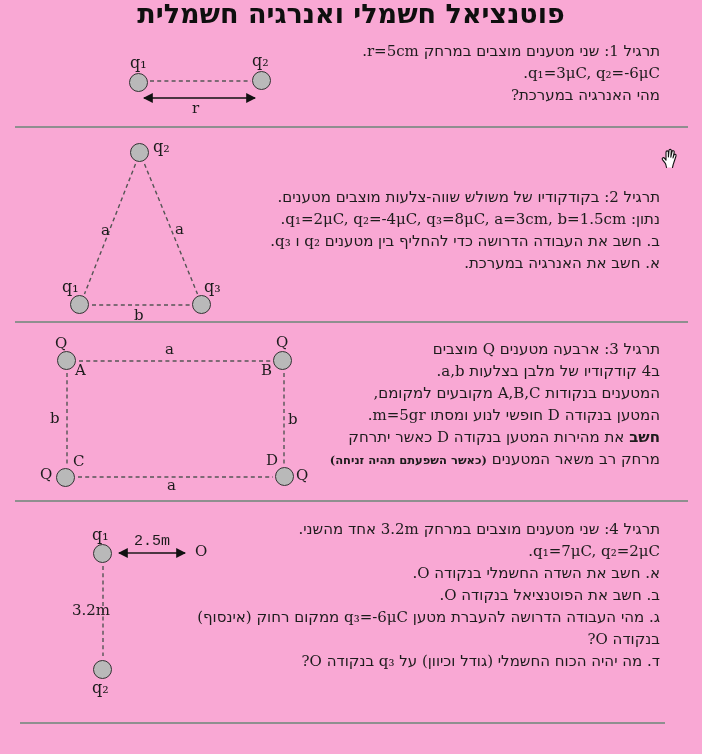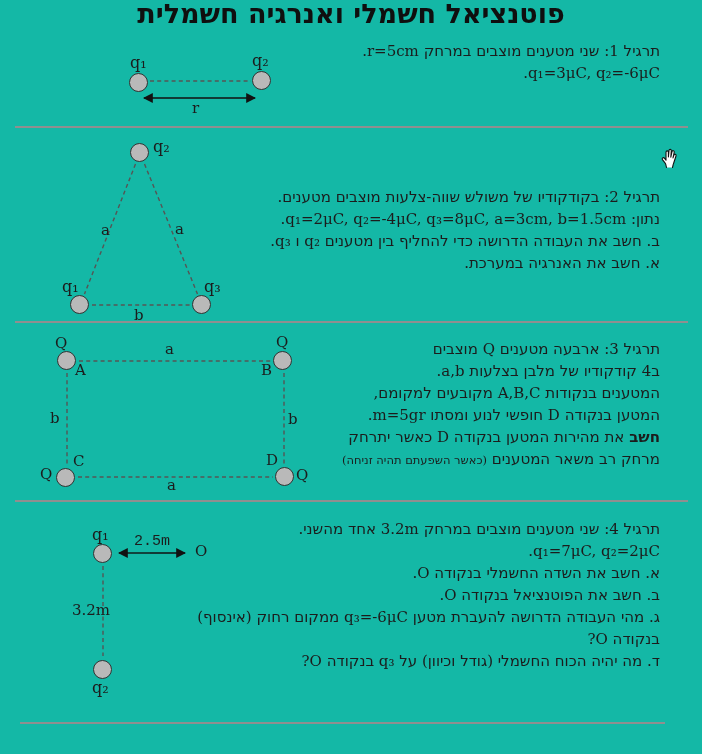--- a/index.html
+++ b/index.html
@@ -1,27 +1,27 @@
 <!DOCTYPE html>
 <html lang="he"><head>
 <meta charset="utf-8">
 <style>
   html,body { margin:0; padding:0; background:#ffffff; }
   .page {
-    position:relative; width:702px; height:754px; background:#14b8a6;
+    position:relative; width:702px; height:754px; background:#f9a8d4;
     font-family:"DejaVu Serif","DejaVu Sans",serif; color:#1c1c1c; overflow:hidden;
   }
   .title {
     position:absolute; top:-2px; left:0; right:0; text-align:center;
     font-family:"DejaVu Sans","Liberation Sans",sans-serif;
     font-weight:bold; font-size:27px; color:#0f0f0f; direction:rtl;
   }
   .txt { position:absolute; direction:rtl; text-align:right; font-size:15px; line-height:22px; }
   .txt .ln { white-space:nowrap; }
-  .small { font-size:11.5px; }
+  .small { font-size:11.5px;font-weight:bold; }
   .divider { position:absolute; height:0; border-top:2px solid #8f8f8f; }
   .node {
     position:absolute; width:17px; height:17px; border:1px solid #333;
     border-radius:50%; background:#b9b9b9; box-sizing:content-box;
   }
   .lbl { position:absolute; font-size:16px; white-space:nowrap; line-height:14px; }
   .lbl.big { font-size:15px; line-height:15px; }
   svg.overlay { position:absolute; left:0; top:0; pointer-events:none; }
   .cursor { position:absolute; left:658px; top:145px; width:22px; height:26px; }
 </style>
@@ -53,20 +53,21 @@
     <path d="M284 373 V465" stroke="#555" stroke-width="1.4" stroke-dasharray="4 3.2" fill="none"></path>
 
     <path d="M150 553 L119 553" stroke="#111" stroke-width="1.4" fill="none" marker-end="url(#arr)"></path>
     <path d="M150 553 L185 553" stroke="#111" stroke-width="1.4" fill="none" marker-end="url(#arr)"></path>
     <path d="M103 566 V656" stroke="#555" stroke-width="1.4" stroke-dasharray="4 3.2" fill="none"></path>
   </svg>
 
   <div class="txt" style="top:40px; right:42px;">
     <div class="ln">תרגיל 1: שני מטענים מוצבים במרחק r=5cm.</div>
     <div class="ln">q₁=3μC, q₂=-6μC.</div>
+    <div class="ln">מהי האנרגיה במערכת?</div>
   </div>
   <div class="node" style="left:129px; top:73px;"></div>
   <div class="node" style="left:252px; top:71px;"></div>
   <div class="lbl" style="left:130px; top:56px;">q₁</div>
   <div class="lbl" style="left:252px; top:54px;">q₂</div>
   <div class="lbl big" style="left:192px; top:101px;">r</div>
 
   <div class="divider" style="left:15px; top:126px; width:673px;"></div>
 
   <svg class="cursor" viewBox="0 0 22 24">

